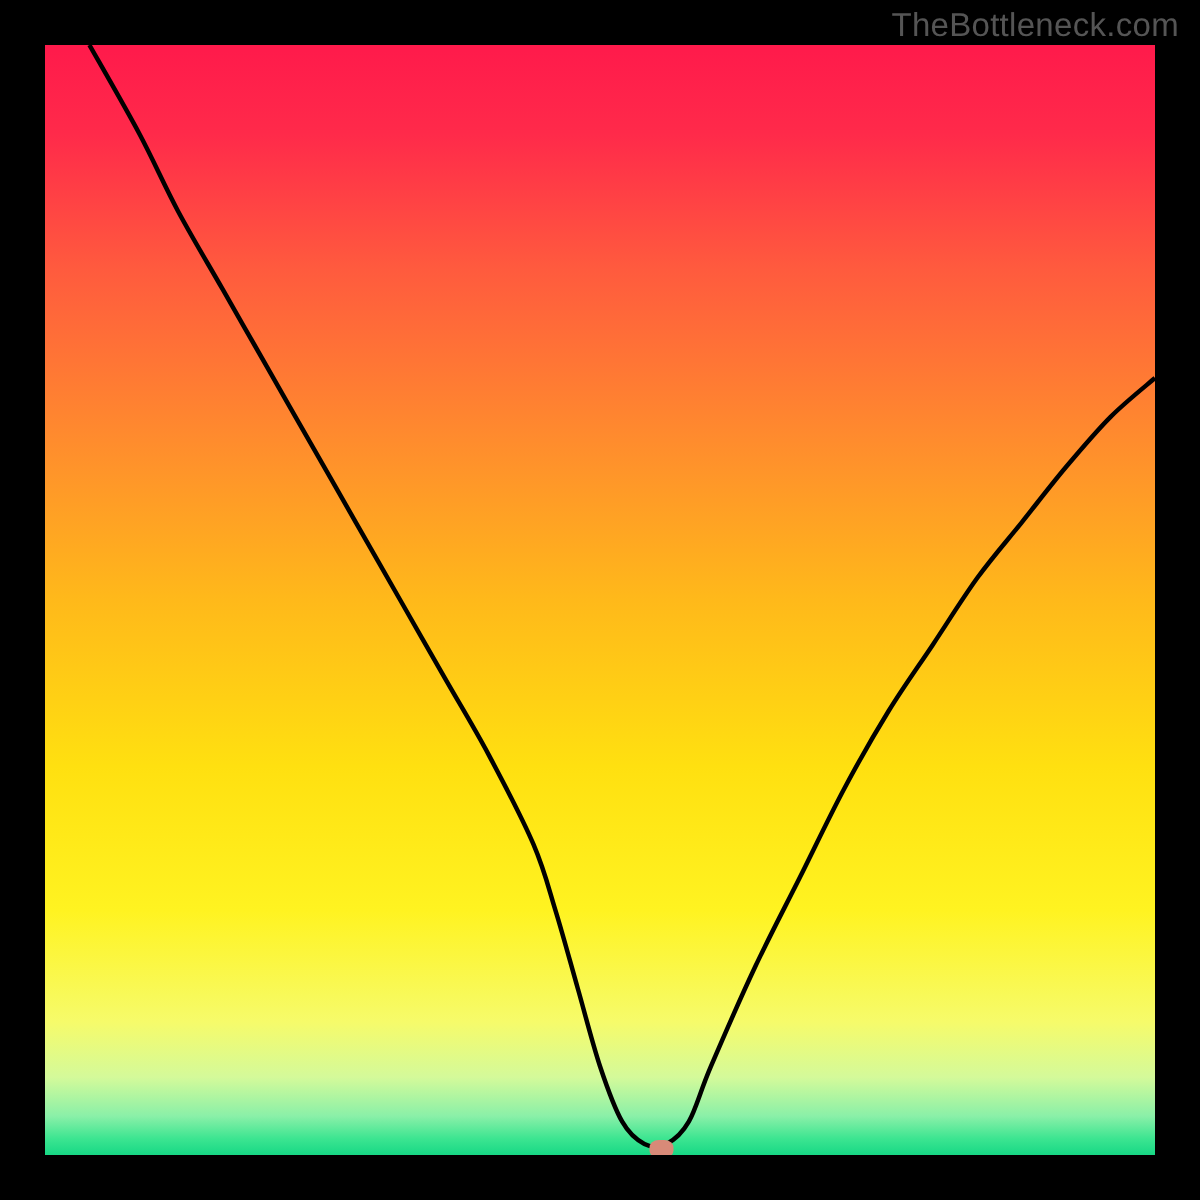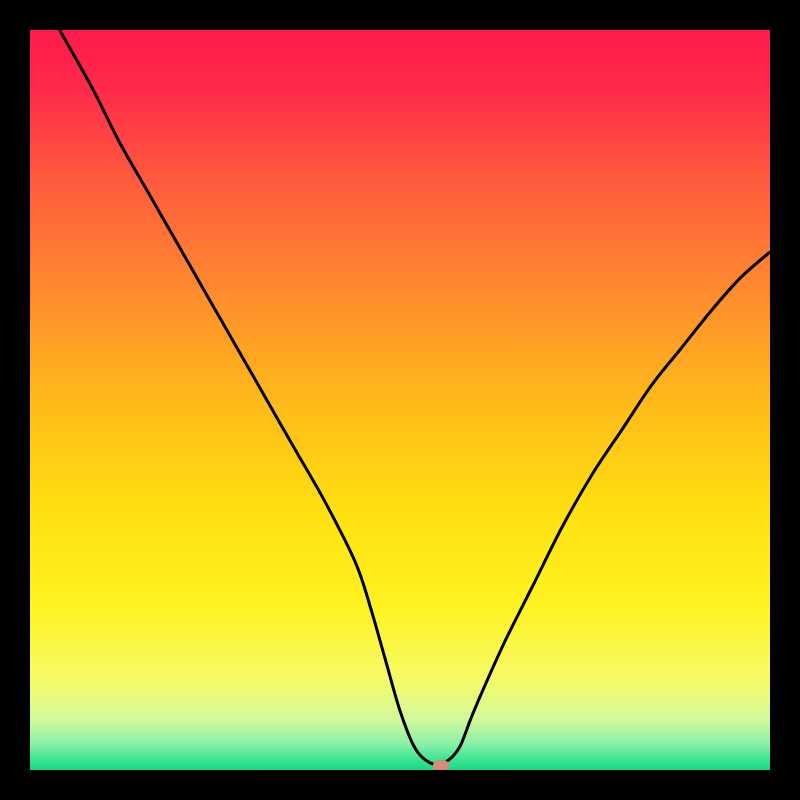--- a/index.html
+++ b/index.html
@@ -52,20 +52,21 @@
     height: 12px;
     border-radius: 6px / 5px;
     transform: translate(-50%, -50%);
   }
 </style>
 </head>
 <body>
 
 <div class="frame">
 
+  <div class="watermark">TheBottleneck.com</div>
 
   <div class="plot-area">
 
     <svg class="gradient" viewBox="0 0 100 100" preserveAspectRatio="none">
       <defs>
         <linearGradient id="bg-grad" x1="0" y1="0" x2="0" y2="1">
             <stop offset="0%" stop-color="#ff1a4b"></stop>
             <stop offset="8%" stop-color="#ff2a4a"></stop>
             <stop offset="20%" stop-color="#ff5a3e"></stop>
             <stop offset="35%" stop-color="#ff8a2e"></stop>

